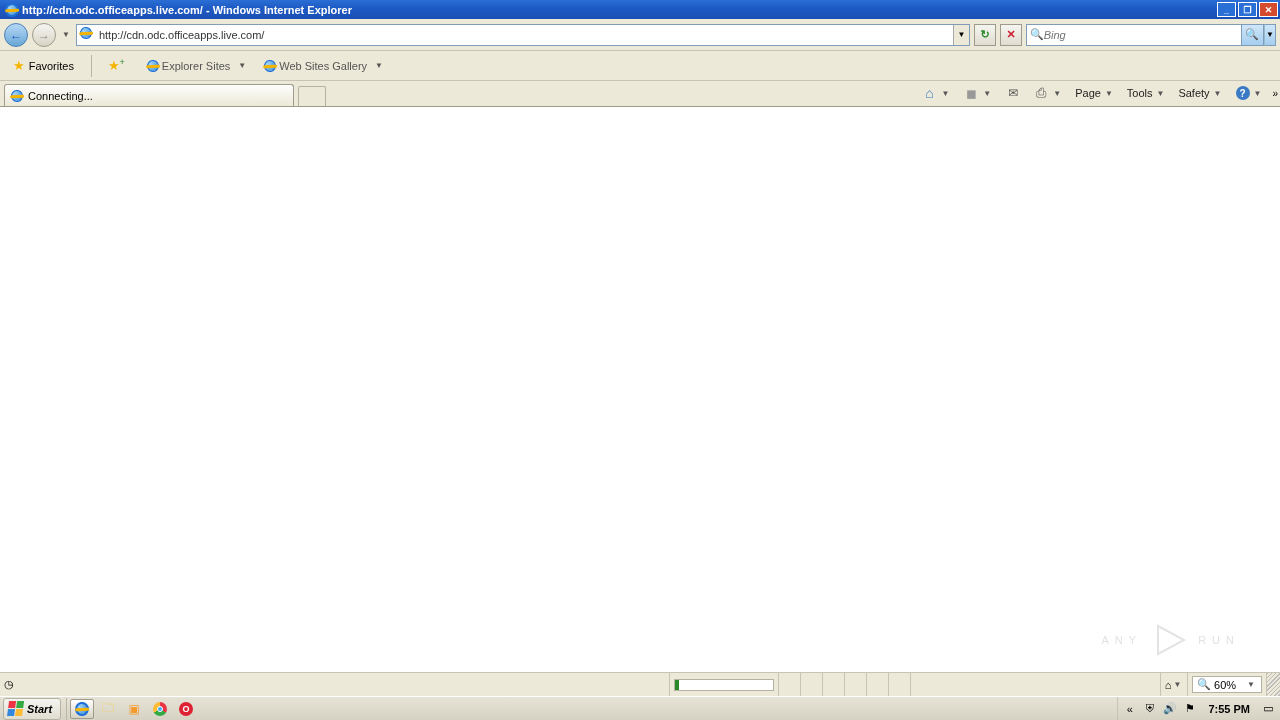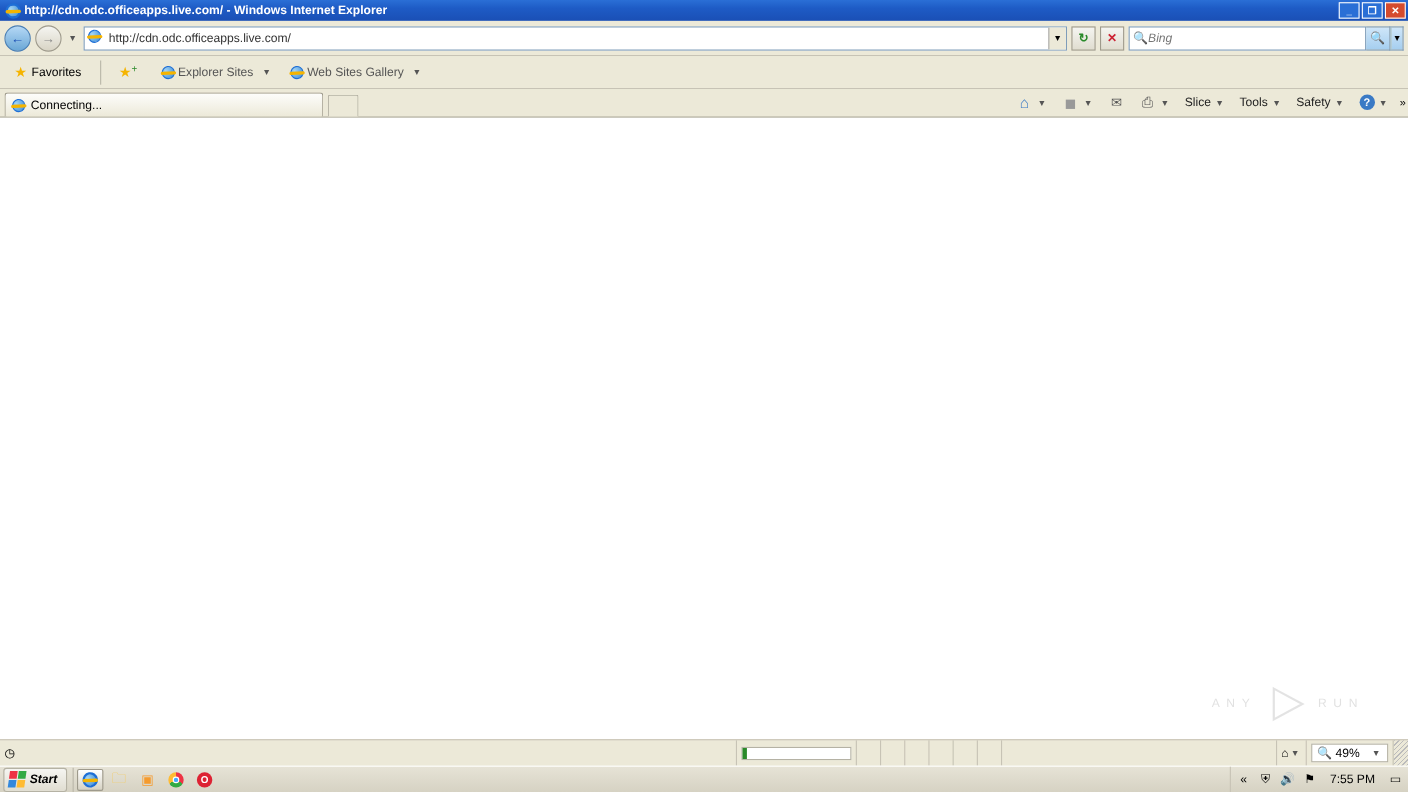--- a/index.html
+++ b/index.html
@@ -64,21 +64,21 @@
 .statusbar .prog .fill{ width:4px; height:100%; background:#2a8a2a;}
 .statusbar .zoombox{ display:flex; align-items:center; gap:3px; border:1px solid #b5b2a4; padding:1px 4px; background:#fff;}
 
 
 .taskbar { position:absolute; bottom:0; left:0; right:0; height:24px; background:linear-gradient(#e6e3d6,#d6d2c3); border-top:1px solid #fff; display:flex; align-items:center; }
 .startbtn{ height:22px; padding:0 8px 0 4px; display:flex; align-items:center; gap:3px; background:linear-gradient(#f5f5f1,#e0ddd0); border:1px solid #b5b2a4; border-radius:3px; margin:0 3px; font-weight:bold; font-style:italic;}
 .startbtn .flag{ width:16px; height:16px;}
 .tbicon{ width:24px; height:20px; margin:0 1px; border:1px solid transparent; display:flex; align-items:center; justify-content:center; border-radius:2px;}
 .tbicon.active{ border:1px solid #9e9a8c; background:linear-gradient(#fff,#d6d2c3);}
 .tray{ margin-left:auto; display:flex; align-items:center; gap:5px; padding:0 4px; height:100%; border-left:1px solid #c7c3b5;}
-.tray .clock{ padding:0 6px;}
+.tray .clock{ padding:0 6px;font-weight:bold;}
 .tray .ti{ width:15px; height:15px; display:flex; align-items:center; justify-content:center; font-size:11px;}
 
 
 .ico-ie{ display:inline-block; width:14px; height:14px; border:2px solid #1e6fd6; border-radius:50%; position:relative; background:radial-gradient(circle at 30% 30%,#a5d6f5,#3a8ad6); transform:rotate(-10deg);}
 .ico-ie::after{ content:""; position:absolute; left:-2px; right:-2px; top:40%; height:3px; background:#f5b400; border-radius:2px; transform:rotate(8deg);}
 .ico-home{ color:#3a7ac5; font-size:14px;}
 .ico-rss{ color:#999; font-size:13px;}
 .ico-mail{ color:#555; font-size:12px;}
 .ico-print{ color:#555; font-size:13px;}
 .ico-help{ width:14px; height:14px; border-radius:50%; background:#3a7ac5; color:#fff; font-weight:bold; font-size:10px; display:flex; align-items:center; justify-content:center;}
@@ -167,21 +167,21 @@
         <span class="drop-arrow">▼</span>
       </div>
     <div class="cmd">
         <span class="ci ico-mail">✉</span>
       </div>
     <div class="cmd">
         <span class="ci ico-print">⎙</span>
         <span class="drop-arrow">▼</span>
       </div>
     <div class="cmd">
-        <span>Slice</span>
+        <span>Page</span>
         <span class="drop-arrow">▼</span>
       </div>
     <div class="cmd">
         <span>Tools</span>
         <span class="drop-arrow">▼</span>
       </div>
     <div class="cmd">
         <span>Safety</span>
         <span class="drop-arrow">▼</span>
       </div>
@@ -218,21 +218,21 @@
   <div class="seg" style="width:22px"></div>
   <div class="seg" style="width:22px"></div>
   <div class="seg" style="width:250px"></div>
   <div class="seg">
       <span>⌂</span>
       <span class="drop-arrow">▼</span>
     </div>
   <div class="seg">
     <div class="zoombox">
         <span>🔍</span>
-        <span>49%</span>
+        <span>60%</span>
         <span class="drop-arrow" style="margin-left:6px">▼</span>
       </div>
   </div>
   <div class="seg" style="width:14px;background:repeating-linear-gradient(135deg,#bbb 0 1px,transparent 1px 3px)"></div>
 </div>
 
 <div class="taskbar">
   <div class="startbtn">
     <span class="flag flag-win">
         <span></span>

